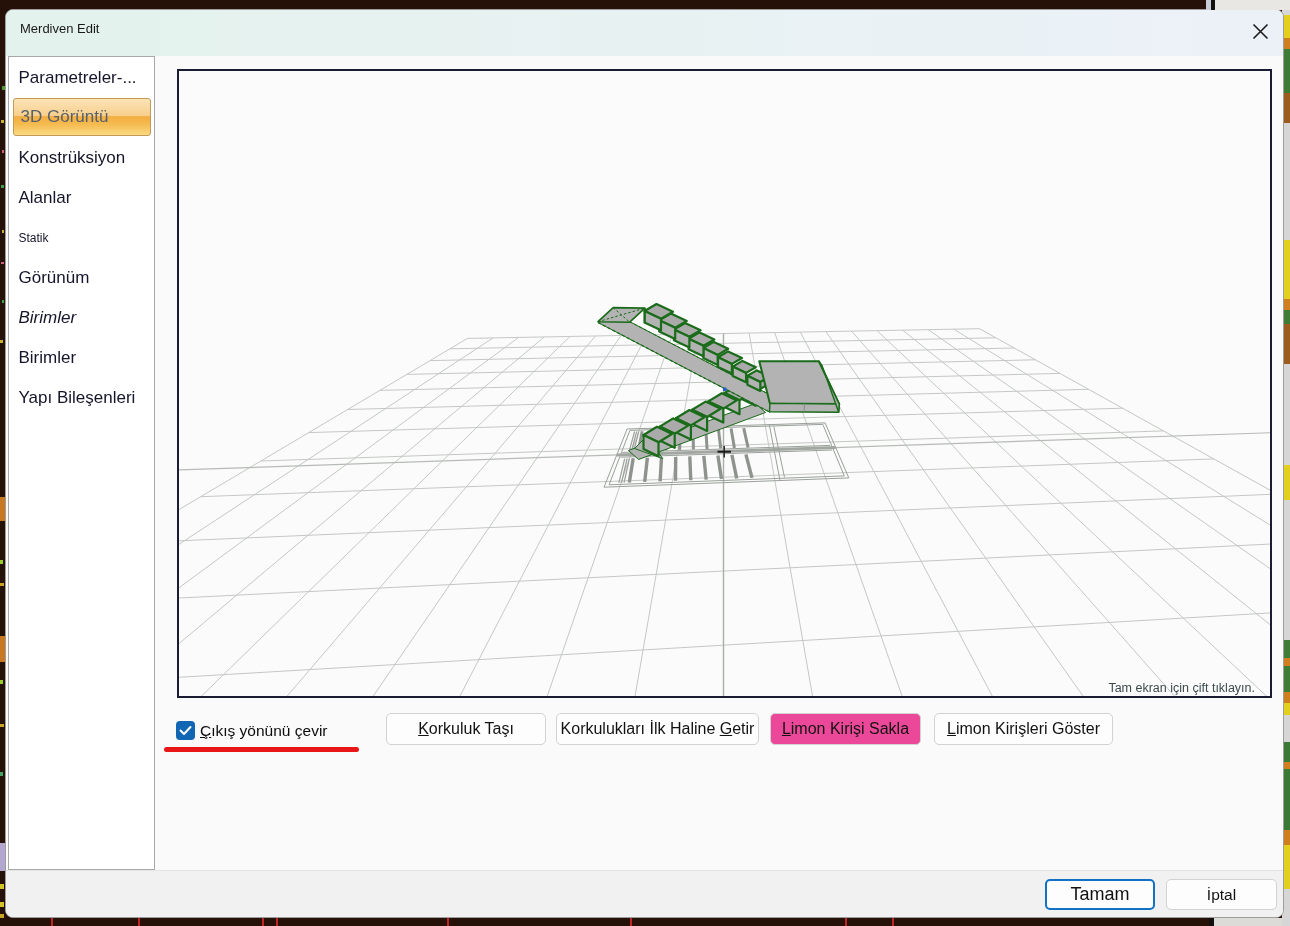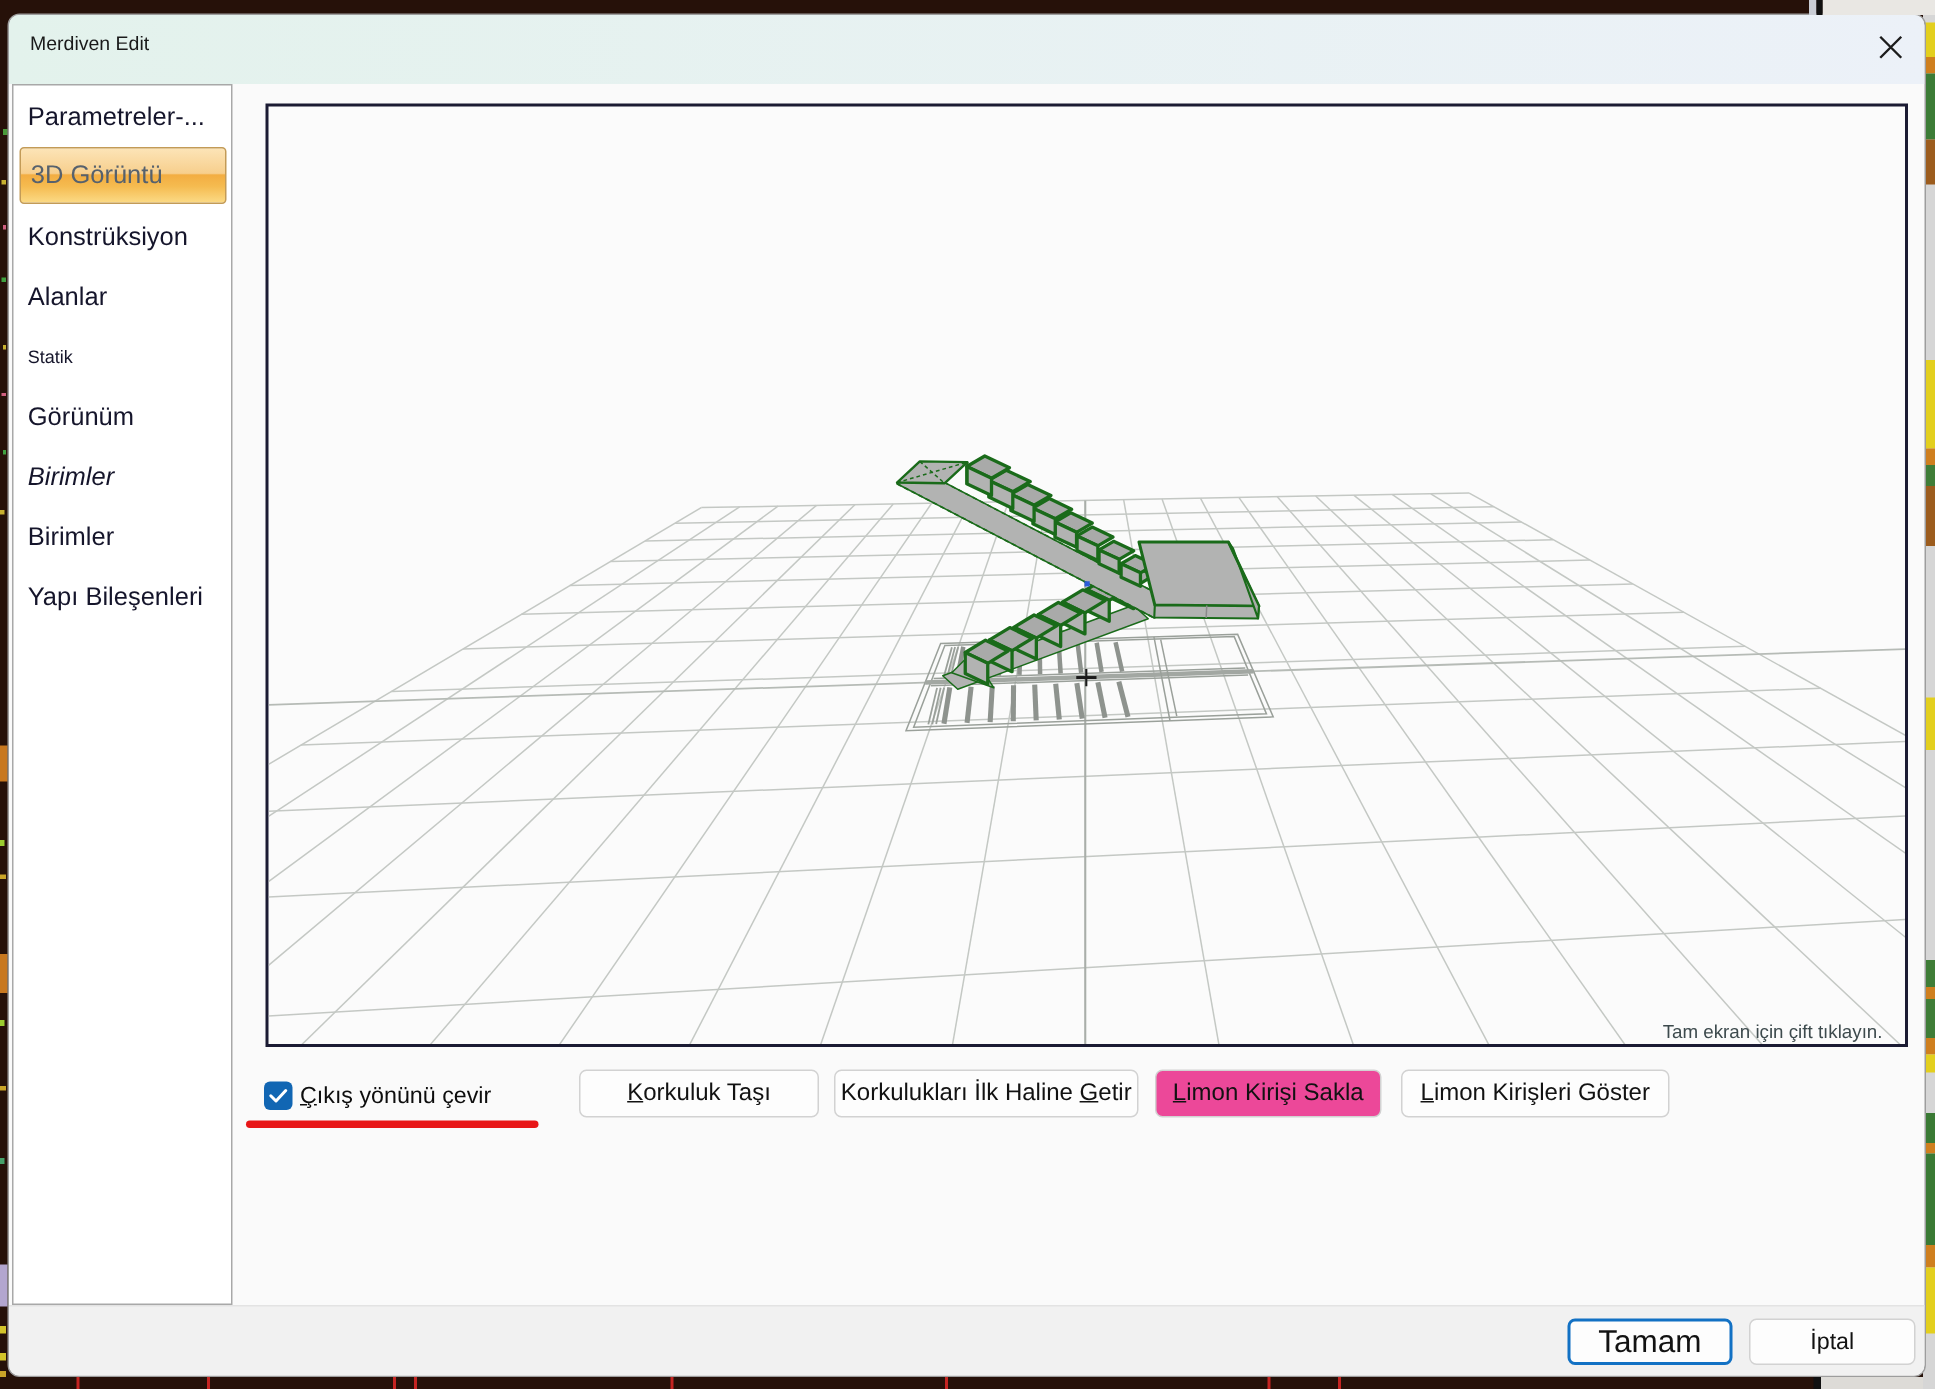--- a/index.html
+++ b/index.html
@@ -221,17 +221,17 @@
   </div>
 <div style="position:absolute;left:556px;top:713px;width:203px;height:32px;border:1px solid #d2d2d2;border-radius:5px;background:#fdfdfd;box-sizing:border-box;display:flex;align-items:center;justify-content:center;color:#121212;font-size:16px;">
     <span style="white-space:pre">Korkulukları İlk Haline <span style="text-decoration:underline">G</span>etir</span>
   </div>
 <div style="position:absolute;left:770px;top:713px;width:151px;height:32px;border:1px solid #d2d2d2;border-radius:5px;background:#ec4899;box-sizing:border-box;display:flex;align-items:center;justify-content:center;color:#121212;font-size:16px;">
     <span style="white-space:pre"><span style="text-decoration:underline">L</span>imon Kirişi Sakla</span>
   </div>
 <div style="position:absolute;left:934px;top:713px;width:179px;height:32px;border:1px solid #d2d2d2;border-radius:5px;background:#fdfdfd;box-sizing:border-box;display:flex;align-items:center;justify-content:center;color:#121212;font-size:16px;">
     <span style="white-space:pre"><span style="text-decoration:underline">L</span>imon Kirişleri Göster</span>
   </div>
-<div style="position:absolute;left:1045px;top:879px;width:110px;height:31px;border:2px solid #1271c4;border-radius:5px;background:#fdfdfd;box-sizing:border-box;display:flex;align-items:center;justify-content:center;color:#121212;font-size:21px;">
+<div style="position:absolute;left:1045px;top:879px;width:110px;height:31px;border:2px solid #1271c4;border-radius:5px;background:#fdfdfd;box-sizing:border-box;display:flex;align-items:center;justify-content:center;color:#121212;font-size:18px;">
     <span style="white-space:pre">Tamam</span>
   </div>
 <div style="position:absolute;left:1166px;top:879px;width:111px;height:31px;border:1px solid #d2d2d2;border-radius:5px;background:#fdfdfd;box-sizing:border-box;display:flex;align-items:center;justify-content:center;color:#121212;font-size:15.5px;">
     <span style="white-space:pre">İptal</span>
   </div>
 </body></html>

